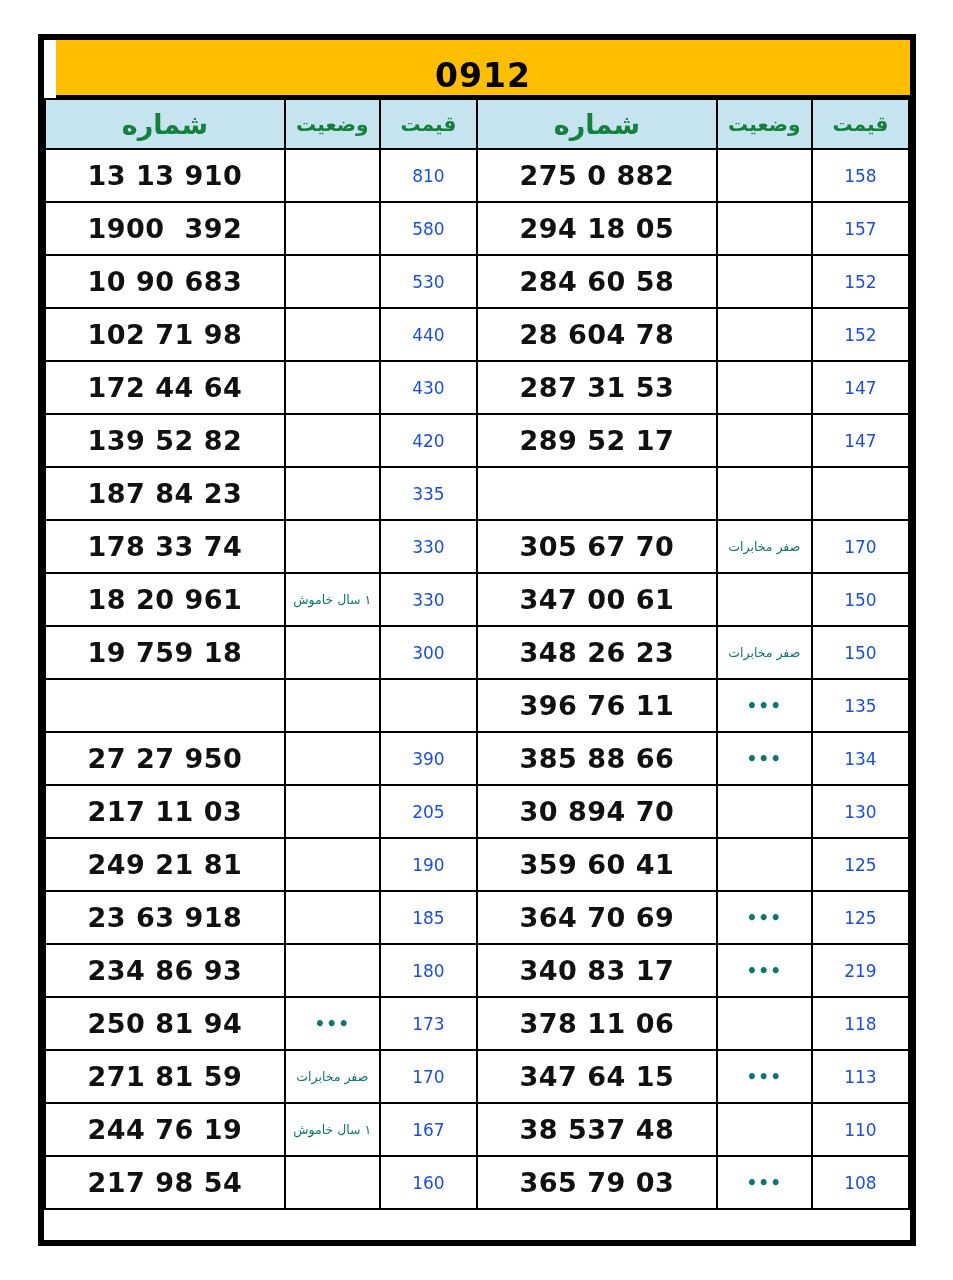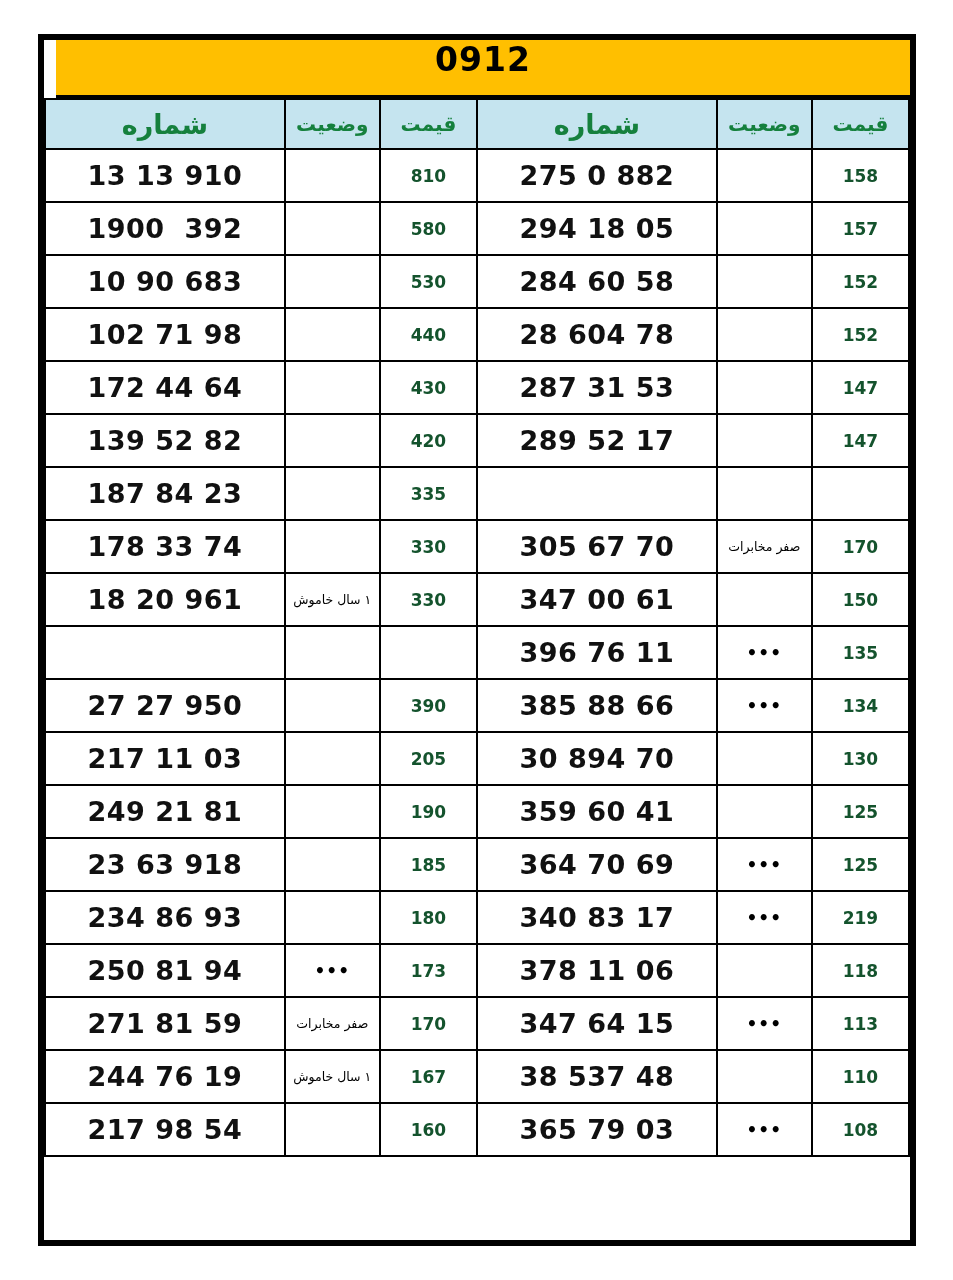--- a/index.html
+++ b/index.html
@@ -30,21 +30,21 @@
     border: 6px solid #000000;
     box-sizing: border-box;
     background: #ffffff;
     overflow: hidden;
   }
   .title-bar {
     height: 58px;
     background: #ffbf00;
     border-bottom: 3px solid #000000;
     display: flex;
-    align-items: flex-start;
+    align-items: flex-end;
     justify-content: center;
     box-sizing: border-box;
     margin-left: 12px;
   }
   .title-bar .title {
     font-family: "DejaVu Sans", sans-serif;
     font-size: 33px;
     font-weight: bold;
     color: #000000;
     letter-spacing: 1px;
@@ -86,33 +86,33 @@
     font-family: "DejaVu Sans", sans-serif;
     font-size: 27px;
     font-weight: bold;
     color: #111111;
     letter-spacing: 0.5px;
     white-space: pre;
   }
   td.stat {
     font-family: "DejaVu Sans", sans-serif;
     font-size: 12.5px;
-    color: #000000;
+    color: #0f766e;
     direction: rtl;
   }
   td.stat.dots {
     font-size: 17px;
     letter-spacing: 1px;
     font-weight: bold;
   }
   td.price {
     font-family: "DejaVu Sans", sans-serif;
     font-size: 17px;
-    font-weight: bold;
-    color: #14532d;
+    font-weight: normal;
+    color: #1d4ed8;
     border-radius: 17px;
   }
   
   td.sep-left, th.sep-left { border-left: 3px solid #000000; }
 </style>
 </head>
 <body>
 
 <div class="page">
   <div class="frame">
@@ -207,20 +207,28 @@
           </tr>
           <tr>
             <td class="num">18 20 961</td>
             <td class="stat">۱ سال خاموش</td>
             <td class="price sep-left">330</td>
             <td class="num">347 00 61</td>
             <td class="stat"></td>
             <td class="price">150</td>
           </tr>
           <tr>
+            <td class="num">19 759 18</td>
+            <td class="stat"></td>
+            <td class="price sep-left">300</td>
+            <td class="num">348 26 23</td>
+            <td class="stat">صفر مخابرات</td>
+            <td class="price">150</td>
+          </tr>
+          <tr>
             <td class="num"></td>
             <td class="stat"></td>
             <td class="price sep-left"></td>
             <td class="num">396 76 11</td>
             <td class="stat dots">•••</td>
             <td class="price">135</td>
           </tr>
           <tr>
             <td class="num">27 27 950</td>
             <td class="stat"></td>

